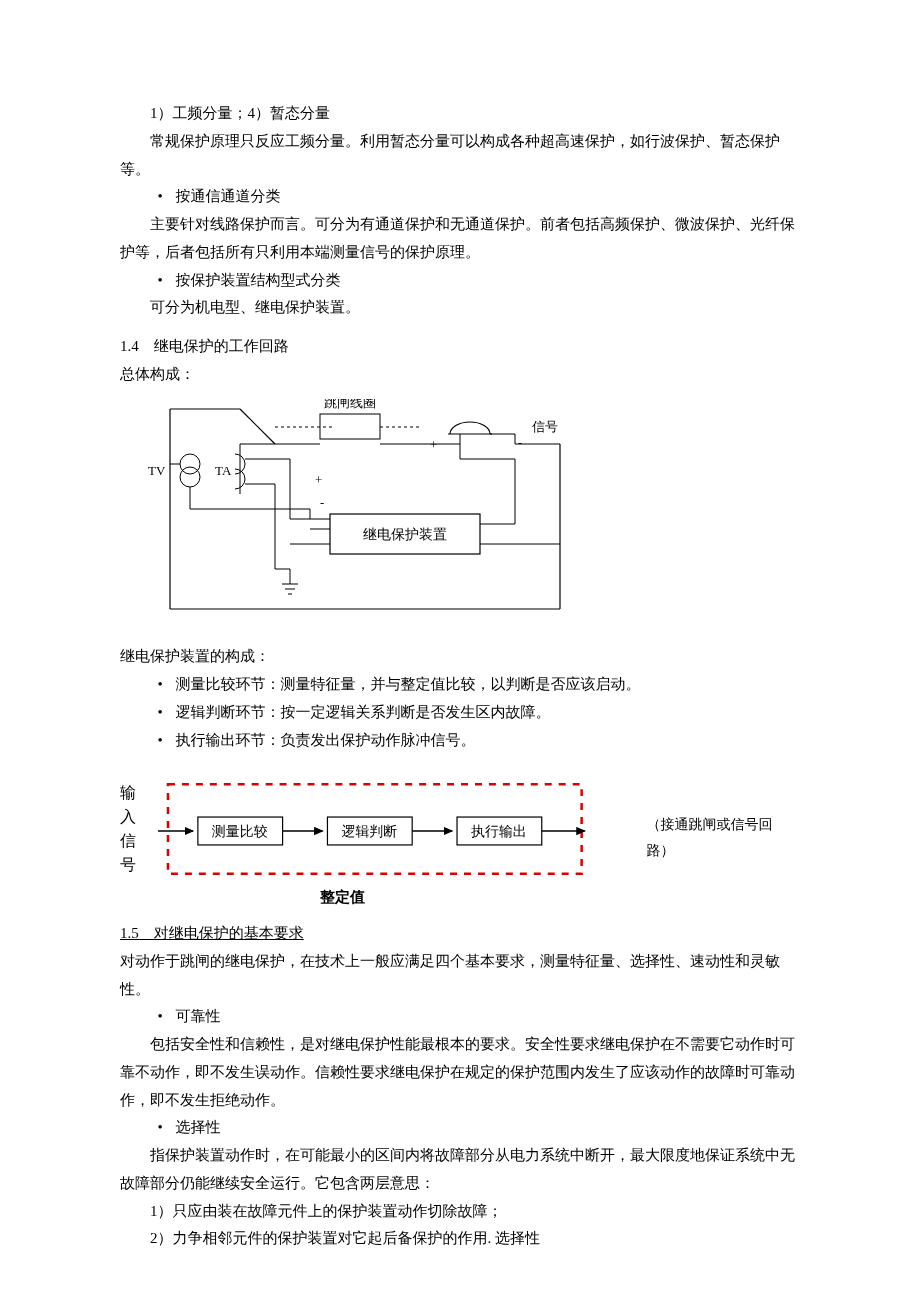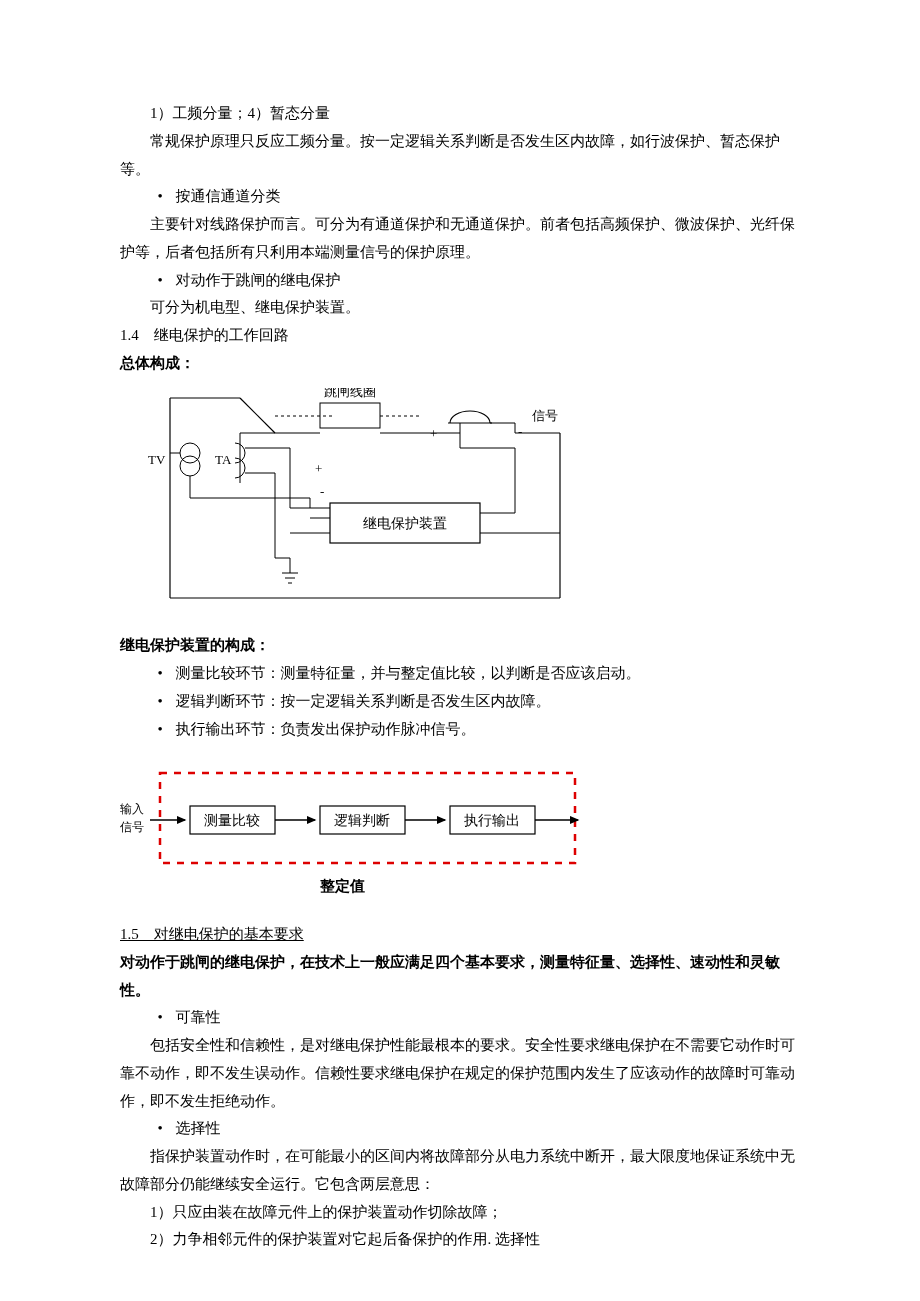--- a/index.html
+++ b/index.html
@@ -7,68 +7,68 @@
       padding: 100px 120px 60px 120px;
       font-family: "SimSun", "宋体", serif;
       font-size: 15px;
       line-height: 1.85;
       color: #000;
       background: #fff;
       width: 920px;
       box-sizing: border-box;
     }
     p { margin: 0; text-indent: 2em; }
-    .no-indent { text-indent: 0; font-weight: bold; }
+    .no-indent { text-indent: 0; }
     .bullet { text-indent: 0; padding-left: 2.5em; }
     .bullet::before { content: "•"; display: inline-block; width: 1.2em; }
     .content-line { text-indent: 2em; }
     .diagram1 {
       margin: 10px 0 15px 0;
       width: 450px;
       height: 220px;
     }
     .diagram2-wrap {
       display: flex;
       align-items: center;
       margin: 25px 0 5px 0;
     }
     .d2-input {
-      font-size: 12px;
+      font-size: 16px;
       line-height: 1.5;
       padding-right: 6px;
     }
     .diagram2 {
       width: 430px;
       height: 100px;
     }
     .d2-note {
       font-size: 14px;
       padding-left: 60px;
       padding-top: 18px;
     }
     .setting-label {
       font-weight: bold;
       text-align: left;
       padding-left: 170px;
-      margin: 0 0 20px 0;
+      margin: 0 0 8px 0;
     }
     .section-title { text-indent: 0; text-decoration: underline; }
-    .section-title-14 { text-indent: 0; }
+    .section-title-14 { text-indent: 0; margin-top: 11px; }
     svg text { font-family: "SimSun", "宋体", serif; }
   </style>
 </head>
 <body>
 
 
 
 <p>1）工频分量；4）暂态分量</p>
-<p class="content-line">常规保护原理只反应工频分量。按一定逻辑关系判断是否发生区内故障，如行波保护、暂态保护等。</p>
+<p class="content-line">常规保护原理只反应工频分量。利用暂态分量可以构成各种超高速保护，如行波保护、暂态保护等。</p>
 <p class="bullet"><span>按通信通道分类</span></p>
 <p class="content-line">主要针对线路保护而言。可分为有通道保护和无通道保护。前者包括高频保护、微波保护、光纤保护等，后者包括所有只利用本端测量信号的保护原理。</p>
-<p class="bullet"><span>对动作于跳闸的继电保护</span></p>
+<p class="bullet"><span>按保护装置结构型式分类</span></p>
 <p class="content-line">可分为机电型、继电保护装置。</p>
 <p class="section-title-14">1.4　继电保护的工作回路</p>
 <p class="no-indent">总体构成：</p>
 
 <svg class="diagram1" viewBox="0 0 450 220">
   <rect x="0" y="0" width="450" height="220" fill="none"></rect>
 
   <line x1="50" y1="10" x2="50" y2="210" stroke="#000" stroke-width="1.2"></line>
   <line x1="50" y1="210" x2="440" y2="210" stroke="#000" stroke-width="1.2"></line>
   <line x1="440" y1="210" x2="440" y2="45" stroke="#000" stroke-width="1.2"></line>
@@ -161,20 +161,21 @@
     <line x1="125" y1="52" x2="165" y2="52" stroke="#000" stroke-width="1.4" marker-end="url(#arr)"></line>
 
     <rect x="170" y="38" width="85" height="28" fill="none" stroke="#000" stroke-width="1.2"></rect>
     <text x="212" y="57" text-anchor="middle" font-size="14">逻辑判断</text>
     <line x1="255" y1="52" x2="295" y2="52" stroke="#000" stroke-width="1.4" marker-end="url(#arr)"></line>
 
     <rect x="300" y="38" width="85" height="28" fill="none" stroke="#000" stroke-width="1.2"></rect>
     <text x="342" y="57" text-anchor="middle" font-size="14">执行输出</text>
     <line x1="385" y1="52" x2="428" y2="52" stroke="#000" stroke-width="1.4" marker-end="url(#arr)"></line>
   </svg>
+  <div class="d2-note">（接通跳闸或信号回路）</div>
 </div>
 <p class="setting-label">整定值</p>
 
 <p class="section-title">1.5　对继电保护的基本要求</p>
 <p class="no-indent">对动作于跳闸的继电保护，在技术上一般应满足四个基本要求，测量特征量、选择性、速动性和灵敏性。</p>
 <p class="bullet"><span>可靠性</span></p>
 <p class="content-line">包括安全性和信赖性，是对继电保护性能最根本的要求。安全性要求继电保护在不需要它动作时可靠不动作，即不发生误动作。信赖性要求继电保护在规定的保护范围内发生了应该动作的故障时可靠动作，即不发生拒绝动作。</p>
 <p class="bullet"><span>选择性</span></p>
 <p class="content-line">指保护装置动作时，在可能最小的区间内将故障部分从电力系统中断开，最大限度地保证系统中无故障部分仍能继续安全运行。它包含两层意思：</p>
 <p class="content-line">1）只应由装在故障元件上的保护装置动作切除故障；</p>

